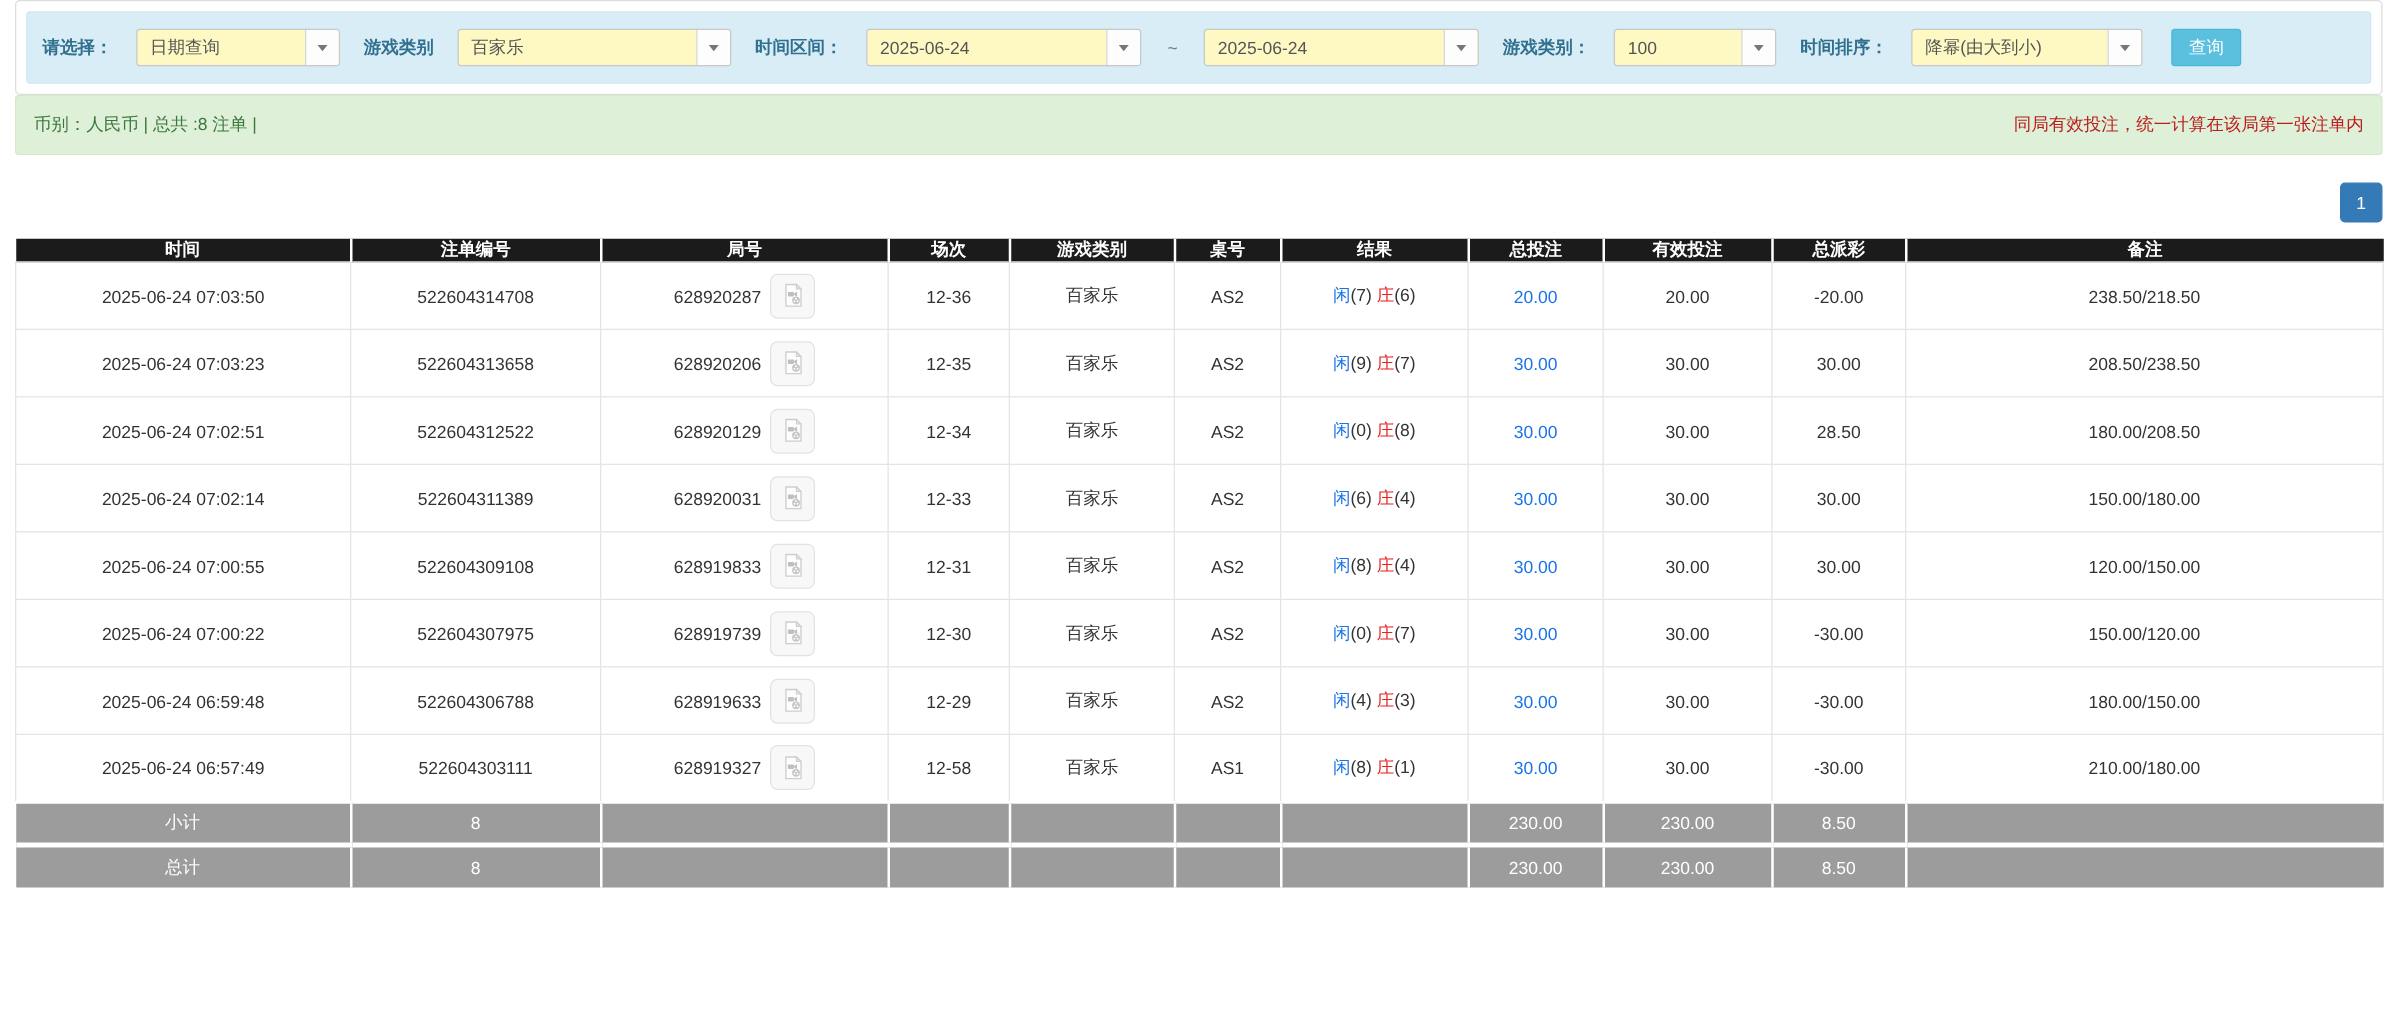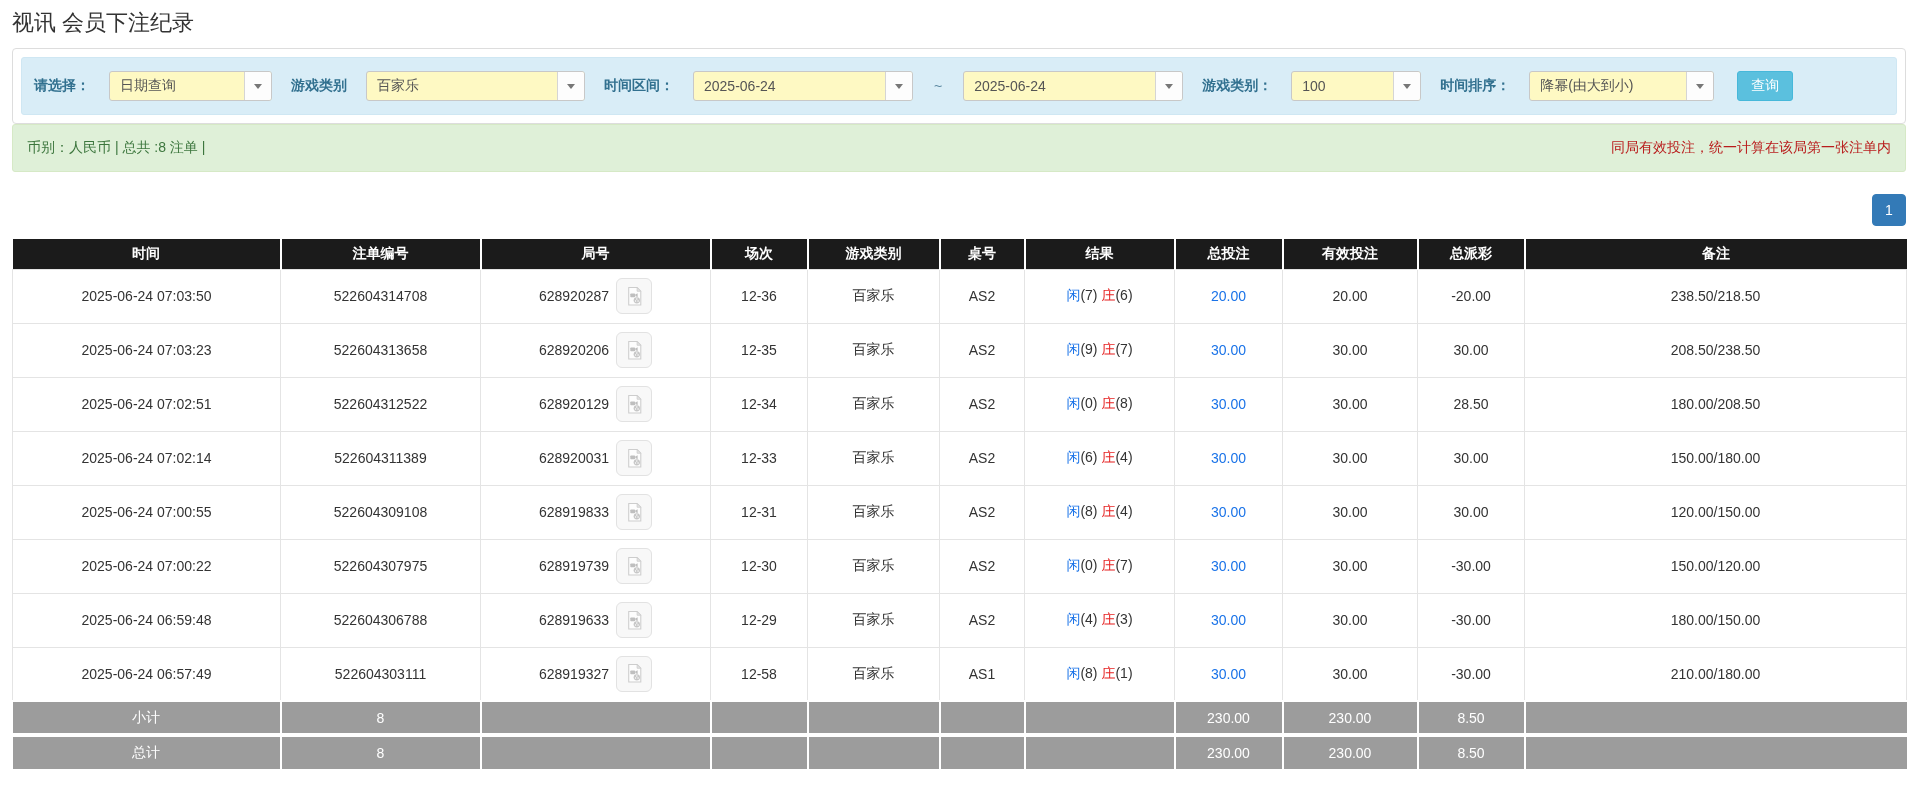--- a/index.html
+++ b/index.html
@@ -73,21 +73,21 @@
     color:#fff; text-align:center; cursor:pointer; font-size:14px;
   }
 
   
   table.records {
     width:1894px; border-collapse:collapse; table-layout:fixed;
     font-size:14px;
   }
   .records thead th {
     background:#1b1b1b; color:#fff; font-weight:700;
-    height:30px; text-align:center; padding:0 4px;
+    height:18px; text-align:center; padding:0 4px;
     border-left:2px solid #fff;
   }
   .records thead th:first-child { border-left:none; }
   .records tbody td {
     background:#fff; border:1px solid #e4e4e4;
     height:54px; text-align:center; padding:0 4px; color:#333;
   }
   .round-cell { display:inline-flex; align-items:center; gap:7px; }
   .video-btn {
     width:36px; height:36px; border:1px solid #e2e2e2; border-radius:6px;
@@ -105,21 +105,20 @@
     border-left:2px solid #fff; border-top:2px solid #fff; padding:0 4px;
   }
   .records tfoot td:first-child { border-left:none; }
   .records tfoot tr.grand td { border-top:4px solid #fff; }
 </style>
 </head>
 <body>
 
 <div class="container">
 
-  <div class="page-title">视讯 会员下注纪录</div>
 
   <div class="filter-box">
     <div class="filter-bar">
       <span class="f-label">请选择：</span>
       <span class="sel w-query">
         <span class="sel-text">日期查询</span>
         <span class="sel-arrow"></span>
       </span>
 
       <span class="f-label">游戏类别</span>

